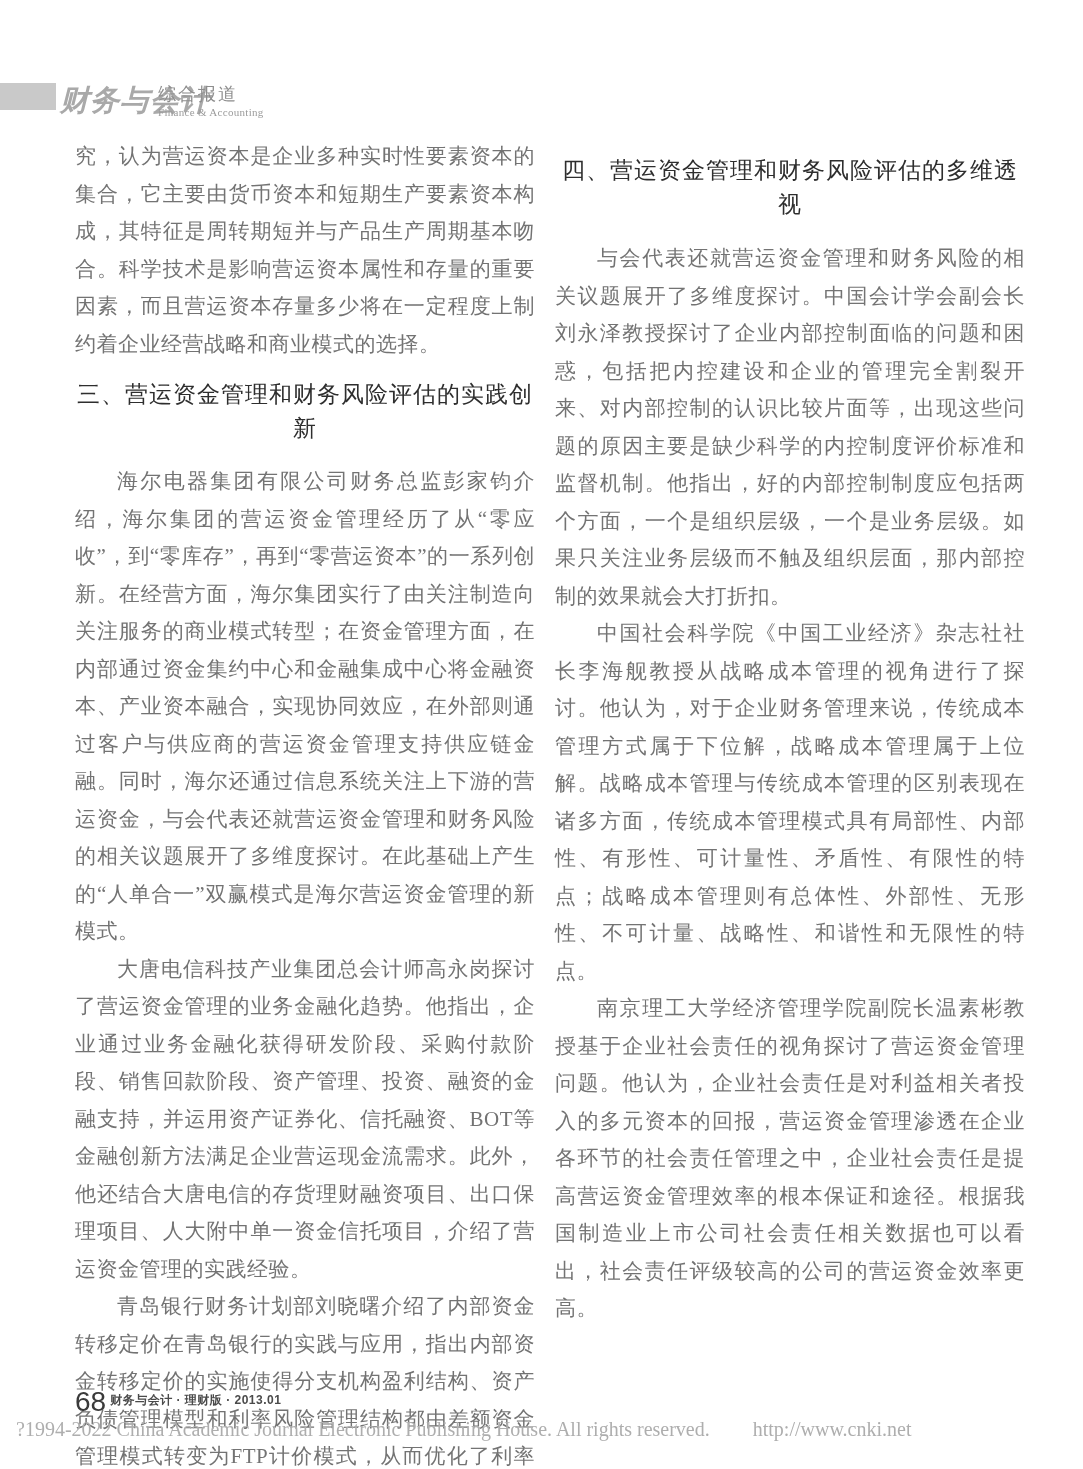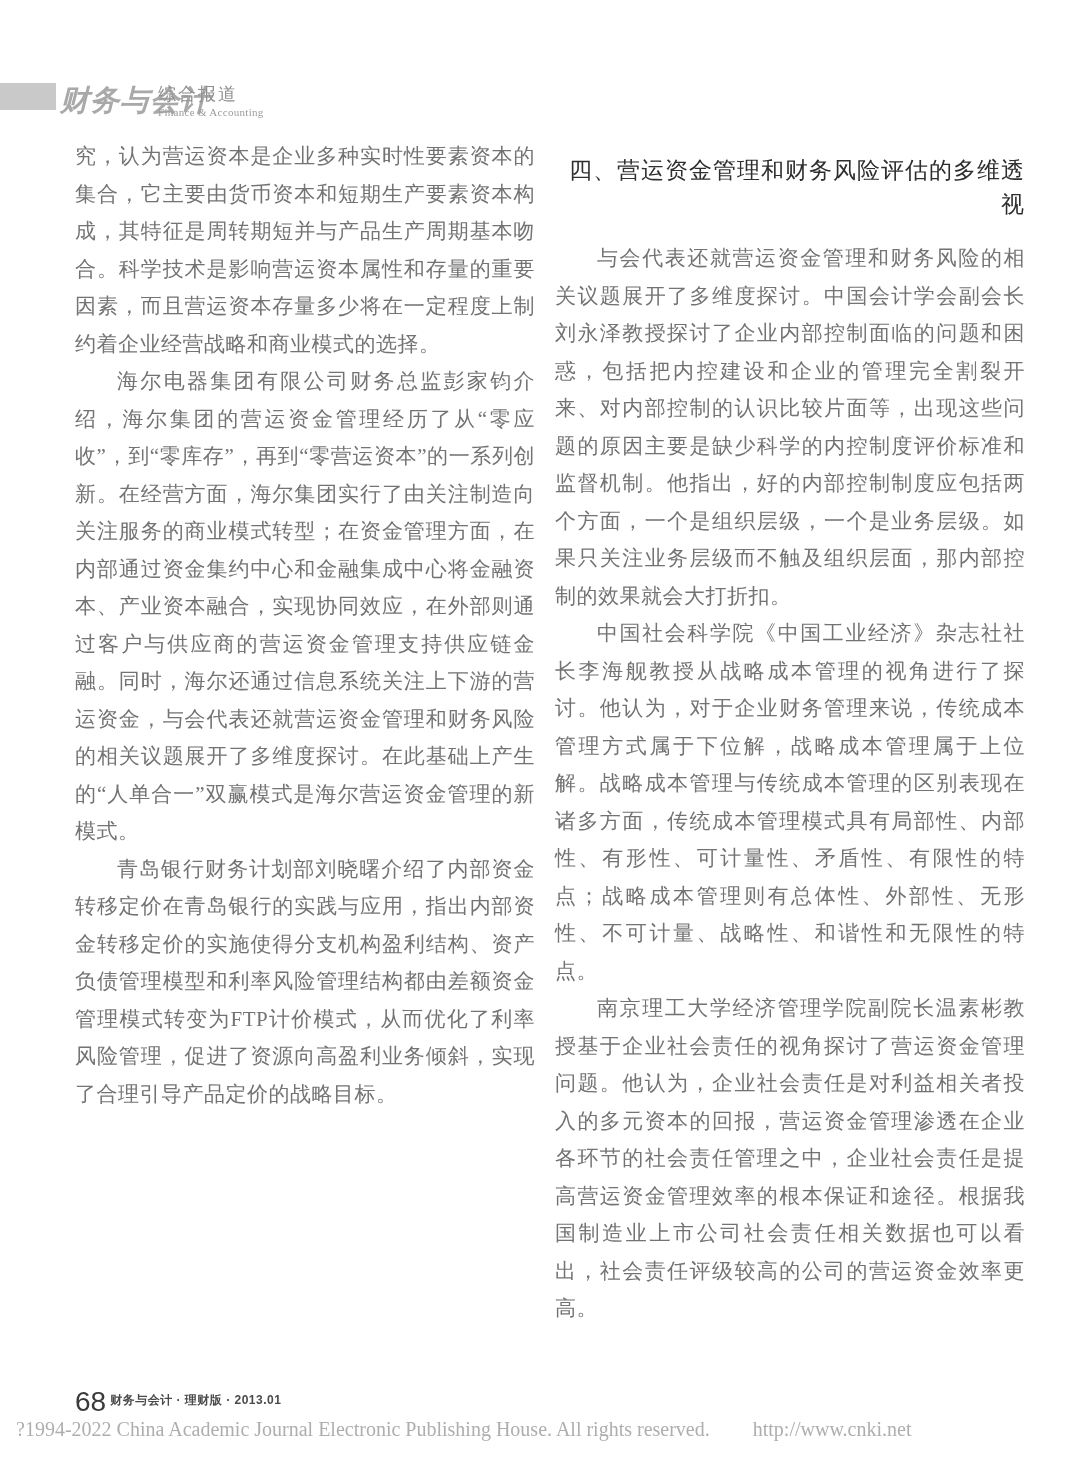--- a/index.html
+++ b/index.html
@@ -74,21 +74,21 @@
     word-break: break-all;
     color: #737373;
     letter-spacing: 0.5px;
   }
   .indent { text-indent: 2em; }
 
   .sec-heading {
     font-size: 23px;
     font-weight: 500;
     color: #2e2e2e;
-    text-align: right;
+    text-align: center;
     letter-spacing: 1px;
     line-height: 34px;
   }
   .col-left .sec-heading { margin: 15px 0 17px 0; }
   .col-right .sec-heading { margin: 16px 0 18px 0; }
 
   
   .page-footer {
     position: absolute;
     left: 75px;
@@ -131,21 +131,23 @@
   <div class="section-wrap">
     <div class="section-cn">综合报道</div>
     <div class="section-en">Finance &amp; Accounting</div>
   </div>
 </div>
 
 <div class="content">
 
   <div class="col col-left">
     <p class="para">究，认为营运资本是企业多种实时性要素资本的集合，它主要由货币资本和短期生产要素资本构成，其特征是周转期短并与产品生产周期基本吻合。科学技术是影响营运资本属性和存量的重要因素，而且营运资本存量多少将在一定程度上制约着企业经营战略和商业模式的选择。</p>
+    <h2 class="sec-heading">三、营运资金管理和财务风险评估的实践创新</h2>
     <p class="para indent">海尔电器集团有限公司财务总监彭家钧介绍，海尔集团的营运资金管理经历了从“零应收”，到“零库存”，再到“零营运资本”的一系列创新。在经营方面，海尔集团实行了由关注制造向关注服务的商业模式转型；在资金管理方面，在内部通过资金集约中心和金融集成中心将金融资本、产业资本融合，实现协同效应，在外部则通过客户与供应商的营运资金管理支持供应链金融。同时，海尔还通过信息系统关注上下游的营运资金，与会代表还就营运资金管理和财务风险的相关议题展开了多维度探讨。在此基础上产生的“人单合一”双赢模式是海尔营运资金管理的新模式。</p>
+    <p class="para indent">大唐电信科技产业集团总会计师高永岗探讨了营运资金管理的业务金融化趋势。他指出，企业通过业务金融化获得研发阶段、采购付款阶段、销售回款阶段、资产管理、投资、融资的金融支持，并运用资产证券化、信托融资、BOT等金融创新方法满足企业营运现金流需求。此外，他还结合大唐电信的存货理财融资项目、出口保理项目、人大附中单一资金信托项目，介绍了营运资金管理的实践经验。</p>
     <p class="para indent">青岛银行财务计划部刘晓曙介绍了内部资金转移定价在青岛银行的实践与应用，指出内部资金转移定价的实施使得分支机构盈利结构、资产负债管理模型和利率风险管理结构都由差额资金管理模式转变为FTP计价模式，从而优化了利率风险管理，促进了资源向高盈利业务倾斜，实现了合理引导产品定价的战略目标。</p>
 
   </div>
 
   <div class="col col-right">
     <h2 class="sec-heading">四、营运资金管理和财务风险评估的多维透视</h2>
     <p class="para indent">与会代表还就营运资金管理和财务风险的相关议题展开了多维度探讨。中国会计学会副会长刘永泽教授探讨了企业内部控制面临的问题和困惑，包括把内控建设和企业的管理完全割裂开来、对内部控制的认识比较片面等，出现这些问题的原因主要是缺少科学的内控制度评价标准和监督机制。他指出，好的内部控制制度应包括两个方面，一个是组织层级，一个是业务层级。如果只关注业务层级而不触及组织层面，那内部控制的效果就会大打折扣。</p>
     <p class="para indent">中国社会科学院《中国工业经济》杂志社社长李海舰教授从战略成本管理的视角进行了探讨。他认为，对于企业财务管理来说，传统成本管理方式属于下位解，战略成本管理属于上位解。战略成本管理与传统成本管理的区别表现在诸多方面，传统成本管理模式具有局部性、内部性、有形性、可计量性、矛盾性、有限性的特点；战略成本管理则有总体性、外部性、无形性、不可计量、战略性、和谐性和无限性的特点。</p>
     <p class="para indent">南京理工大学经济管理学院副院长温素彬教授基于企业社会责任的视角探讨了营运资金管理问题。他认为，企业社会责任是对利益相关者投入的多元资本的回报，营运资金管理渗透在企业各环节的社会责任管理之中，企业社会责任是提高营运资金管理效率的根本保证和途径。根据我国制造业上市公司社会责任相关数据也可以看出，社会责任评级较高的公司的营运资金效率更高。</p>
 

